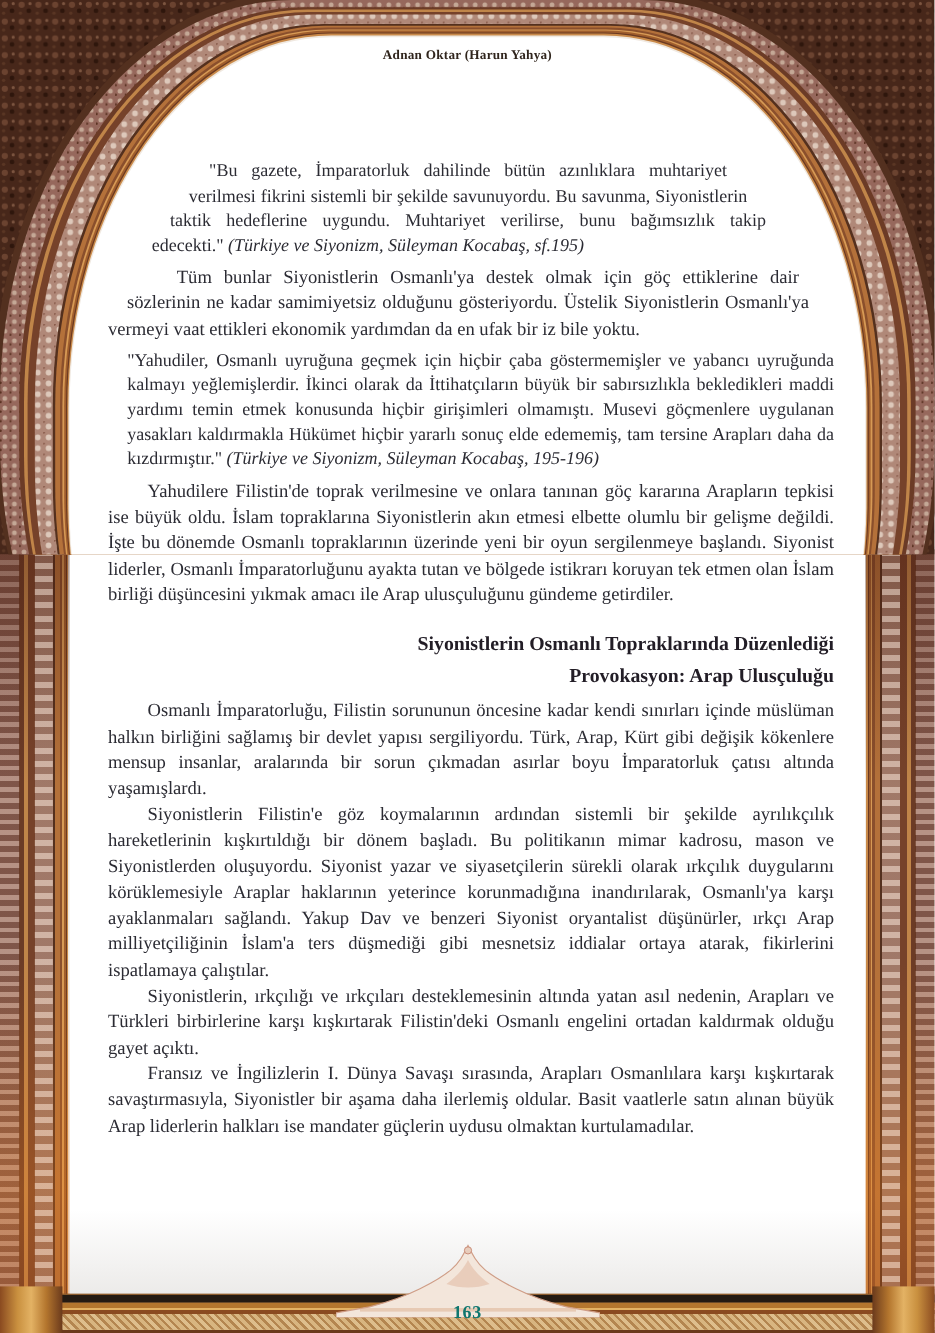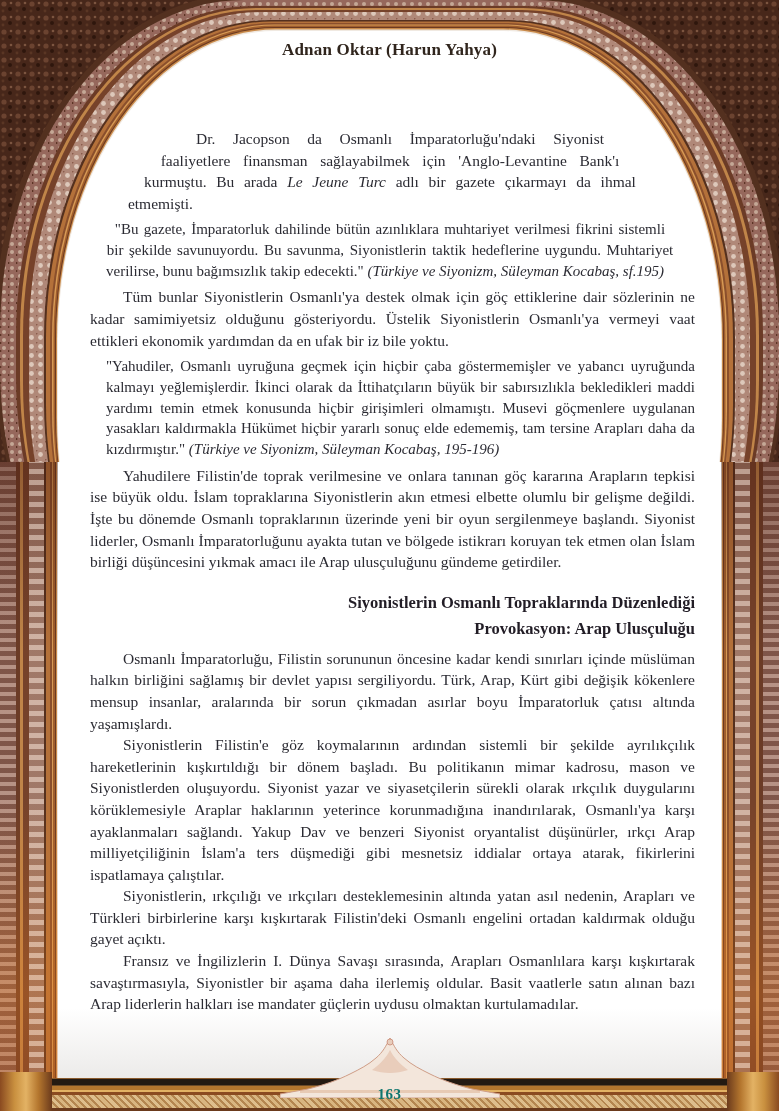--- a/index.html
+++ b/index.html
@@ -41,21 +41,21 @@
   .bottom-vignette{position:absolute;left:58px;right:58px;top:1008px;height:70px;z-index:1;
     background:linear-gradient(180deg,rgba(120,110,100,0),rgba(120,110,100,.14));}
 
   
   .crown{position:absolute;left:50%;top:1036px;transform:translateX(-50%);z-index:8;}
   .page-number{position:absolute;left:0;right:0;top:1086px;z-index:9;text-align:center;
     font-size:15px;font-weight:bold;color:#0f766e;letter-spacing:.5px;}
 
   
   .running-header{position:absolute;left:0;right:0;top:40px;z-index:3;text-align:center;
-    font-size:17px;font-weight:bold;color:#30251d;letter-spacing:.2px;}
+    font-size:11px;font-weight:bold;color:#30251d;letter-spacing:.2px;}
   .content{position:absolute;left:90px;top:128px;width:605px;z-index:3;color:#2b2b33;}
   .arch-float-left{float:left;width:100px;height:125px;
     shape-outside:polygon(0 0,78px 0,60px 22px,45px 42px,30px 62px,18px 87px,5px 120px,0 125px);
     shape-margin:8px;}
   .arch-float-right{float:right;width:100px;height:125px;
     shape-outside:polygon(100px 0,17px 0,35px 22px,50px 42px,65px 62px,77px 87px,90px 120px,100px 125px);
     shape-margin:8px;}
   p.body{margin:0;font-size:15.5px;line-height:21.6px;text-align:justify;text-indent:33px;}
   p.body.first{text-indent:20px;}
   p.quote{margin:5px 0 5px 16px;font-size:15px;line-height:20.7px;text-align:justify;}
@@ -123,34 +123,33 @@
     <rect x="20" y="54" width="180" height="3" fill="#dcae8e" opacity="0.5"></rect>
   </svg>
   <div class="page-number">163</div>
 
   <div class="running-header">Adnan Oktar (Harun Yahya)</div>
 
   <div class="content">
     <div class="arch-float-left"></div>
     <div class="arch-float-right"></div>
 
-    <p class="body first"><span>Dr. Jacopson da Osmanlı İmparatorluğu'ndaki Siyonist faaliyetlere finansman sağlayabilmek için 'Anglo-Levantine Bank'ı kurmuştu. Bu arada </span><i>Le Jeune Turc</i><span> adlı bir gazete çıkarmayı da ihmal etmemişti.</span></p>
 
     <p class="quote"><span>"Bu gazete, İmparatorluk dahilinde bütün azınlıklara muhtariyet verilmesi fikrini sistemli bir şekilde savunuyordu. Bu savunma, Siyonistlerin taktik hedeflerine uygundu. Muhtariyet verilirse, bunu bağımsızlık takip edecekti." </span><span class="src">(Türkiye ve Siyonizm, Süleyman Kocabaş, sf.195)</span></p>
 
     <p class="body">Tüm bunlar Siyonistlerin Osmanlı'ya destek olmak için göç ettiklerine dair sözlerinin ne kadar samimiyetsiz olduğunu gösteriyordu. Üstelik Siyonistlerin Osmanlı'ya vermeyi vaat ettikleri ekonomik yardımdan da en ufak bir iz bile yoktu.</p>
 
     <p class="quote"><span>"Yahudiler, Osmanlı uyruğuna geçmek için hiçbir çaba göstermemişler ve yabancı uyruğunda kalmayı yeğlemişlerdir. İkinci olarak da İttihatçıların büyük bir sabırsızlıkla bekledikleri maddi yardımı temin etmek konusunda hiçbir girişimleri olmamıştı. Musevi göçmenlere uygulanan yasakları kaldırmakla Hükümet hiçbir yararlı sonuç elde edememiş, tam tersine Arapları daha da kızdırmıştır." </span><span class="src">(Türkiye ve Siyonizm, Süleyman Kocabaş, 195-196)</span></p>
 
     <p class="body">Yahudilere Filistin'de toprak verilmesine ve onlara tanınan göç kararına Arapların tepkisi ise büyük oldu. İslam topraklarına Siyonistlerin akın etmesi elbette olumlu bir gelişme değildi. İşte bu dönemde Osmanlı topraklarının üzerinde yeni bir oyun sergilenmeye başlandı. Siyonist liderler, Osmanlı İmparatorluğunu ayakta tutan ve bölgede istikrarı koruyan tek etmen olan İslam birliği düşüncesini yıkmak amacı ile Arap ulusçuluğunu gündeme getirdiler.</p>
 
     <div class="heading">
       <div>Siyonistlerin Osmanlı Topraklarında Düzenlediği</div>
       <div>Provokasyon: Arap Ulusçuluğu</div>
     </div>
 
     <p class="body">Osmanlı İmparatorluğu, Filistin sorununun öncesine kadar kendi sınırları içinde müslüman halkın birliğini sağlamış bir devlet yapısı sergiliyordu. Türk, Arap, Kürt gibi değişik kökenlere mensup insanlar, aralarında bir sorun çıkmadan asırlar boyu İmparatorluk çatısı altında yaşamışlardı.</p>
     <p class="body">Siyonistlerin Filistin'e göz koymalarının ardından sistemli bir şekilde ayrılıkçılık hareketlerinin kışkırtıldığı bir dönem başladı. Bu politikanın mimar kadrosu, mason ve Siyonistlerden oluşuyordu. Siyonist yazar ve siyasetçilerin sürekli olarak ırkçılık duygularını körüklemesiyle Araplar haklarının yeterince korunmadığına inandırılarak, Osmanlı'ya karşı ayaklanmaları sağlandı. Yakup Dav ve benzeri Siyonist oryantalist düşünürler, ırkçı Arap milliyetçiliğinin İslam'a ters düşmediği gibi mesnetsiz iddialar ortaya atarak, fikirlerini ispatlamaya çalıştılar.</p>
     <p class="body">Siyonistlerin, ırkçılığı ve ırkçıları desteklemesinin altında yatan asıl nedenin, Arapları ve Türkleri birbirlerine karşı kışkırtarak Filistin'deki Osmanlı engelini ortadan kaldırmak olduğu gayet açıktı.</p>
-    <p class="body">Fransız ve İngilizlerin I. Dünya Savaşı sırasında, Arapları Osmanlılara karşı kışkırtarak savaştırmasıyla, Siyonistler bir aşama daha ilerlemiş oldular. Basit vaatlerle satın alınan bazı Arap liderlerin halkları ise mandater güçlerin uydusu olmaktan kurtulamadılar.</p>
+    <p class="body">Fransız ve İngilizlerin I. Dünya Savaşı sırasında, Arapları Osmanlılara karşı kışkırtarak savaştırmasıyla, Siyonistler bir aşama daha ilerlemiş oldular. Basit vaatlerle satın alınan büyük Arap liderlerin halkları ise mandater güçlerin uydusu olmaktan kurtulamadılar.</p>
   </div>
 
 </div>
 
 </body></html>

